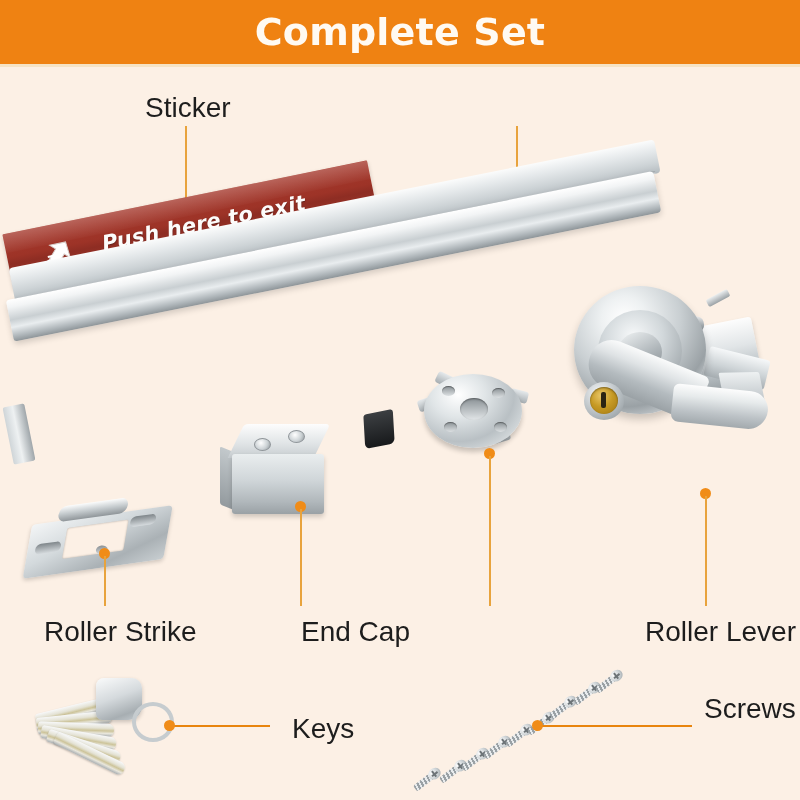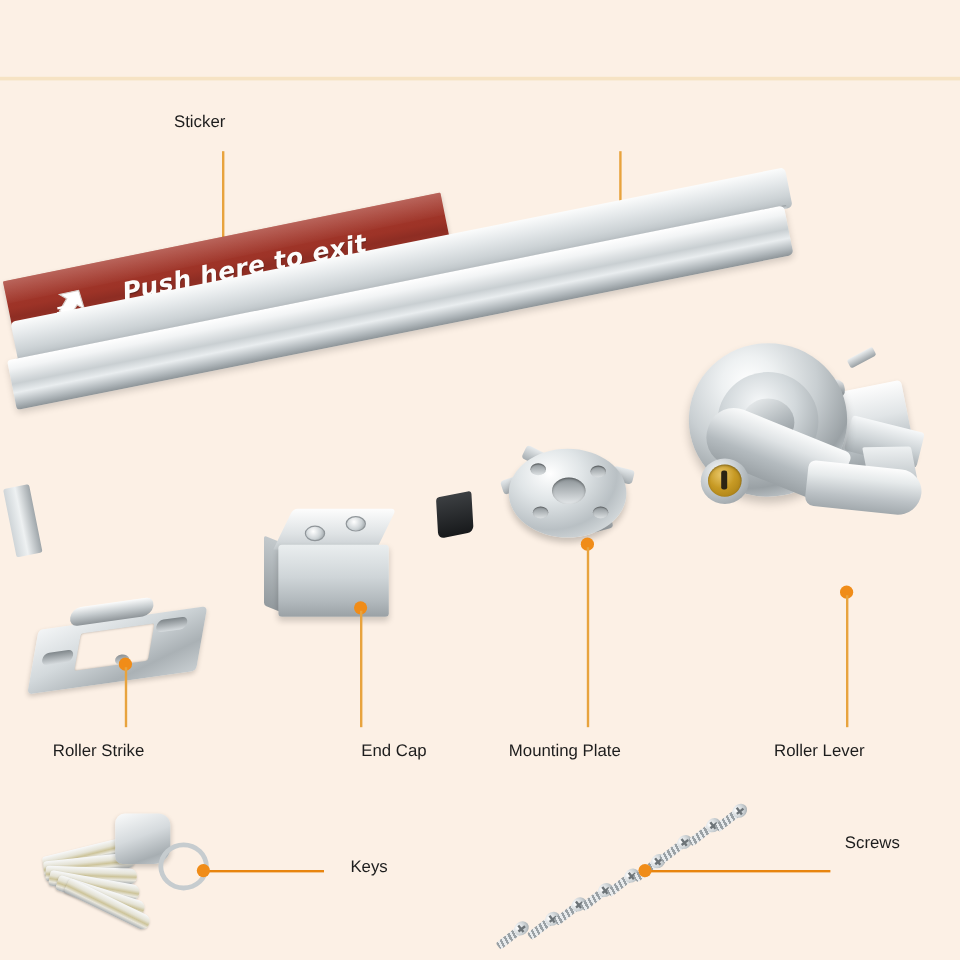--- a/index.html
+++ b/index.html
@@ -43,21 +43,21 @@
     font-weight: bold;
     letter-spacing: 0.2px;
     line-height: 1;
     font-family: "DejaVu Sans", sans-serif;
   }
 
   
   .label {
     position: absolute;
     color: #1d1d1d;
-    font-size: 14px;
+    font-size: 28px;
     line-height: 1;
     white-space: nowrap;
     font-family: "Liberation Sans", sans-serif;
   }
   .leader-v {
     position: absolute;
     width: 2px;
     background: #e8a33d;
   }
   .leader-h {
@@ -481,20 +481,23 @@
     background: #6d7478;
   }
   .screw-cross-a { left: 23px; top: 2px; width: 1.5px; height: 7px; }
   .screw-cross-b { left: 21px; top: 5px; width: 7px; height: 1.5px; }
 </style>
 </head>
 <body>
 
 <div id="stage">
 
+  <div class="header-band">
+    <div class="header-title">Complete Set</div>
+  </div>
   <div class="header-underline"></div>
 
   <div class="label" style="left:145px; top:94px;">Sticker</div>
   <div class="leader-v" style="left:185px; top:126px; height:118px;"></div>
   <div class="dot" style="left:180px; top:239px;"></div>
 
   <div class="leader-v" style="left:516px; top:126px; height:108px;"></div>
   <div class="dot" style="left:511px; top:229px;"></div>
 
   <div class="sticker-wrap">
@@ -572,21 +575,20 @@
   <div class="dot" style="left:99px; top:548px;"></div>
   <div class="leader-v" style="left:104px; top:556px; height:50px;"></div>
   <div class="label" style="left:44px; top:618px;">Roller Strike</div>
 
   <div class="dot" style="left:295px; top:501px;"></div>
   <div class="leader-v" style="left:300px; top:509px; height:97px;"></div>
   <div class="label" style="left:261px; top:618px;margin-left:40px;">End Cap</div>
 
   <div class="dot" style="left:484px; top:448px;"></div>
   <div class="leader-v" style="left:489px; top:456px; height:150px;"></div>
-  <div class="label" style="left:424px; top:618px;">Mounting Plate</div>
 
   <div class="dot" style="left:700px; top:488px;"></div>
   <div class="leader-v" style="left:705px; top:496px; height:110px;"></div>
   <div class="label" style="left:645px; top:618px;">Roller Lever</div>
 
   <div class="keys">
     <div class="key-blade" style="left:8px;  top:24px; transform:rotate(-14deg);"></div>
     <div class="key-blade" style="left:10px; top:38px; transform:rotate(-6deg);"></div>
     <div class="key-blade" style="left:12px; top:52px; transform:rotate(2deg);"></div>
     <div class="key-blade" style="left:14px; top:66px; transform:rotate(10deg);"></div>

